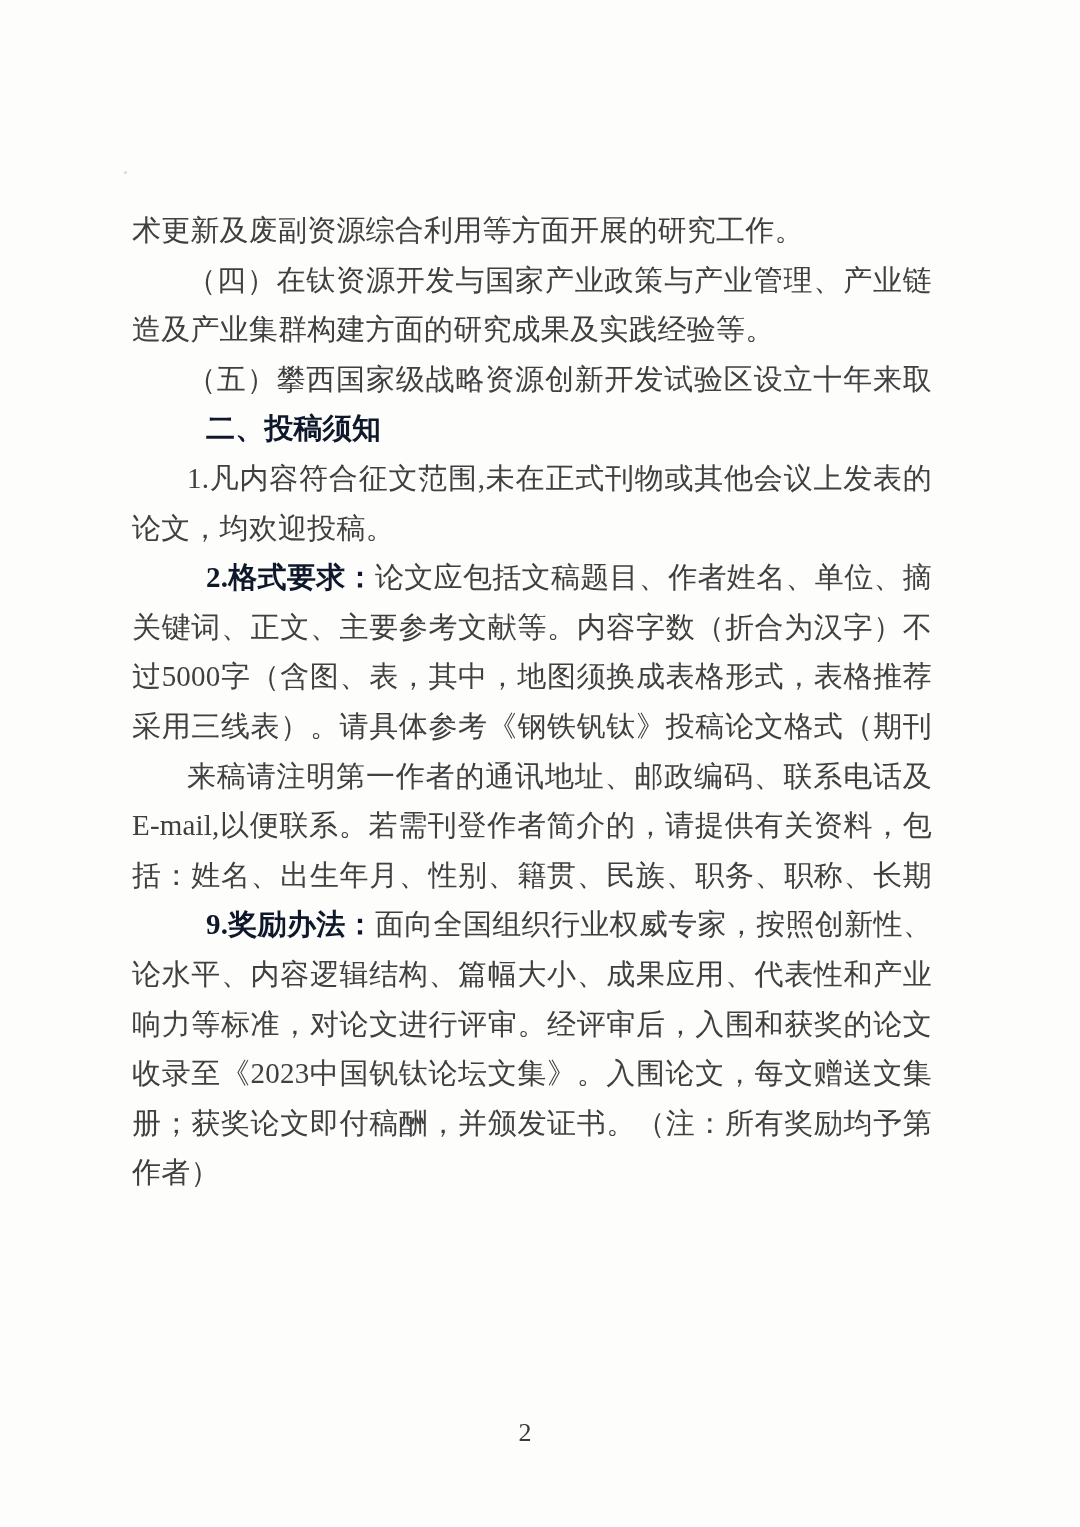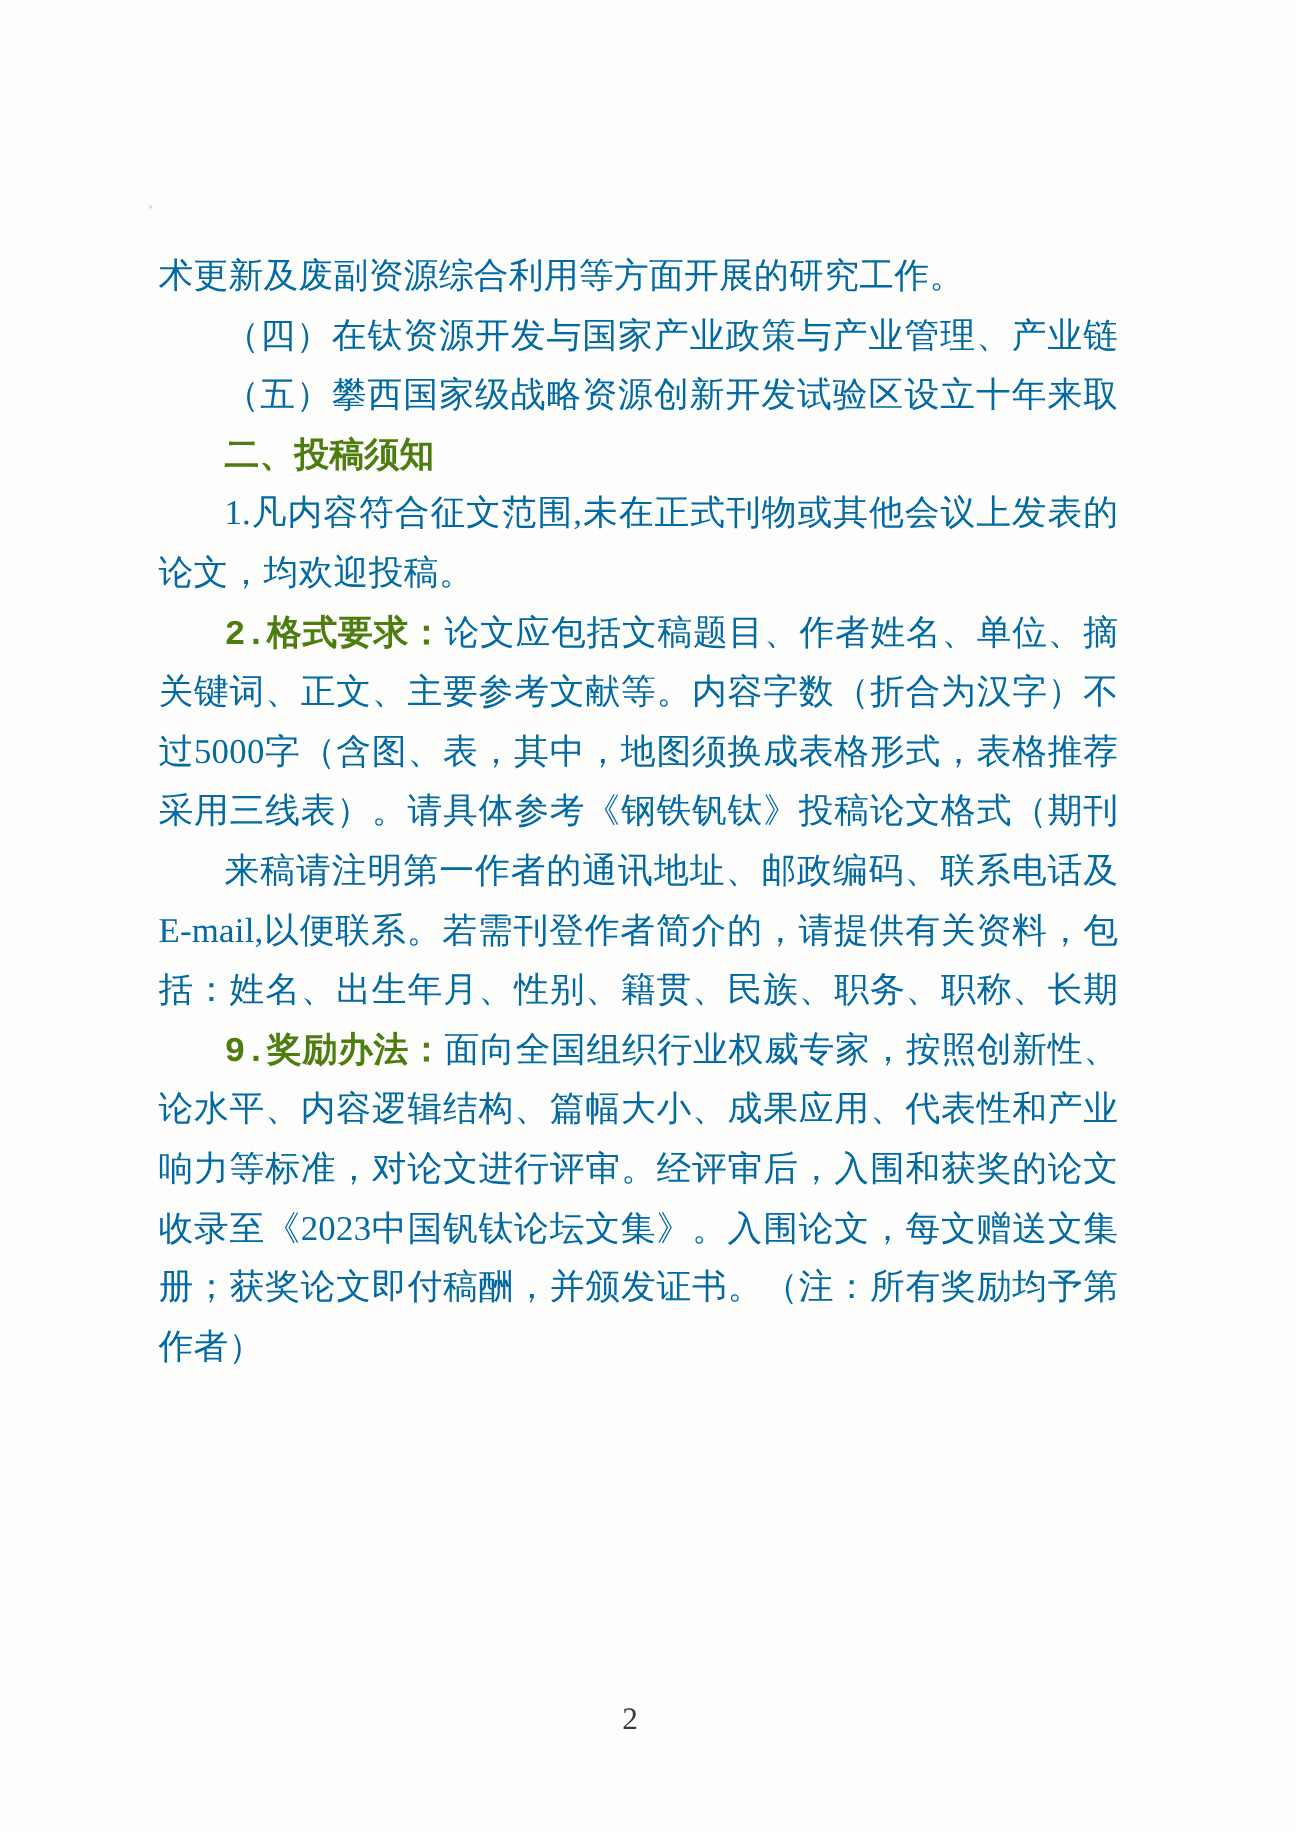--- a/index.html
+++ b/index.html
@@ -32,25 +32,26 @@
     letter-spacing: 0.2px;
   }
   .line.indent {
     text-indent: 55px;
   }
   .line.justify {
     text-align: justify;
     text-align-last: justify;
     text-justify: inter-character;
   }
-  .seg { color: #0369a1; }
+  .seg { color: #404040; }
   .seg.bold {
     font-weight: 700;
-    color: #4d7c0f;
-    font-family: Liberation Mono, monospace;
+    color: #0f172a;
+    font-family: Liberation Serif, serif;
+    margin-left: 19px;
   }
   .page-number {
     position: absolute;
     left: 0;
     right: 30px;
     top: 1418px;
     text-align: center;
     font-size: 26px;
     color: #3a3a3a;
     font-family: "Liberation Serif", serif;
@@ -66,20 +67,21 @@
   }
 </style>
 </head>
 <body>
 
 <div class="page">
   <div class="scan-speck"></div>
   <div class="content">
       <div class="line"><span class="seg">术更新及废副资源综合利用等方面开展的研究工作。</span></div>
       <div class="line indent justify"><span class="seg">（四）在钛资源开发与国家产业政策与产业管理、产业链打</span></div>
+      <div class="line"><span class="seg">造及产业集群构建方面的研究成果及实践经验等。</span></div>
       <div class="line indent justify"><span class="seg">（五）攀西国家级战略资源创新开发试验区设立十年来取得</span></div>
       <div class="line indent"><span class="seg bold">二、投稿须知</span></div>
       <div class="line indent justify"><span class="seg">1.凡内容符合征文范围,未在正式刊物或其他会议上发表的</span></div>
       <div class="line"><span class="seg">论文，均欢迎投稿。</span></div>
       <div class="line indent justify"><span class="seg bold">2.格式要求：</span><span class="seg">论文应包括文稿题目、作者姓名、单位、摘要、</span></div>
       <div class="line justify"><span class="seg">关键词、正文、主要参考文献等。内容字数（折合为汉字）不超</span></div>
       <div class="line justify"><span class="seg">过5000字（含图、表，其中，地图须换成表格形式，表格推荐</span></div>
       <div class="line justify"><span class="seg">采用三线表）。请具体参考《钢铁钒钛》投稿论文格式（期刊官</span></div>
       <div class="line indent justify"><span class="seg">来稿请注明第一作者的通讯地址、邮政编码、联系电话及</span></div>
       <div class="line justify"><span class="seg">E-mail,以便联系。若需刊登作者简介的，请提供有关资料，包</span></div>

